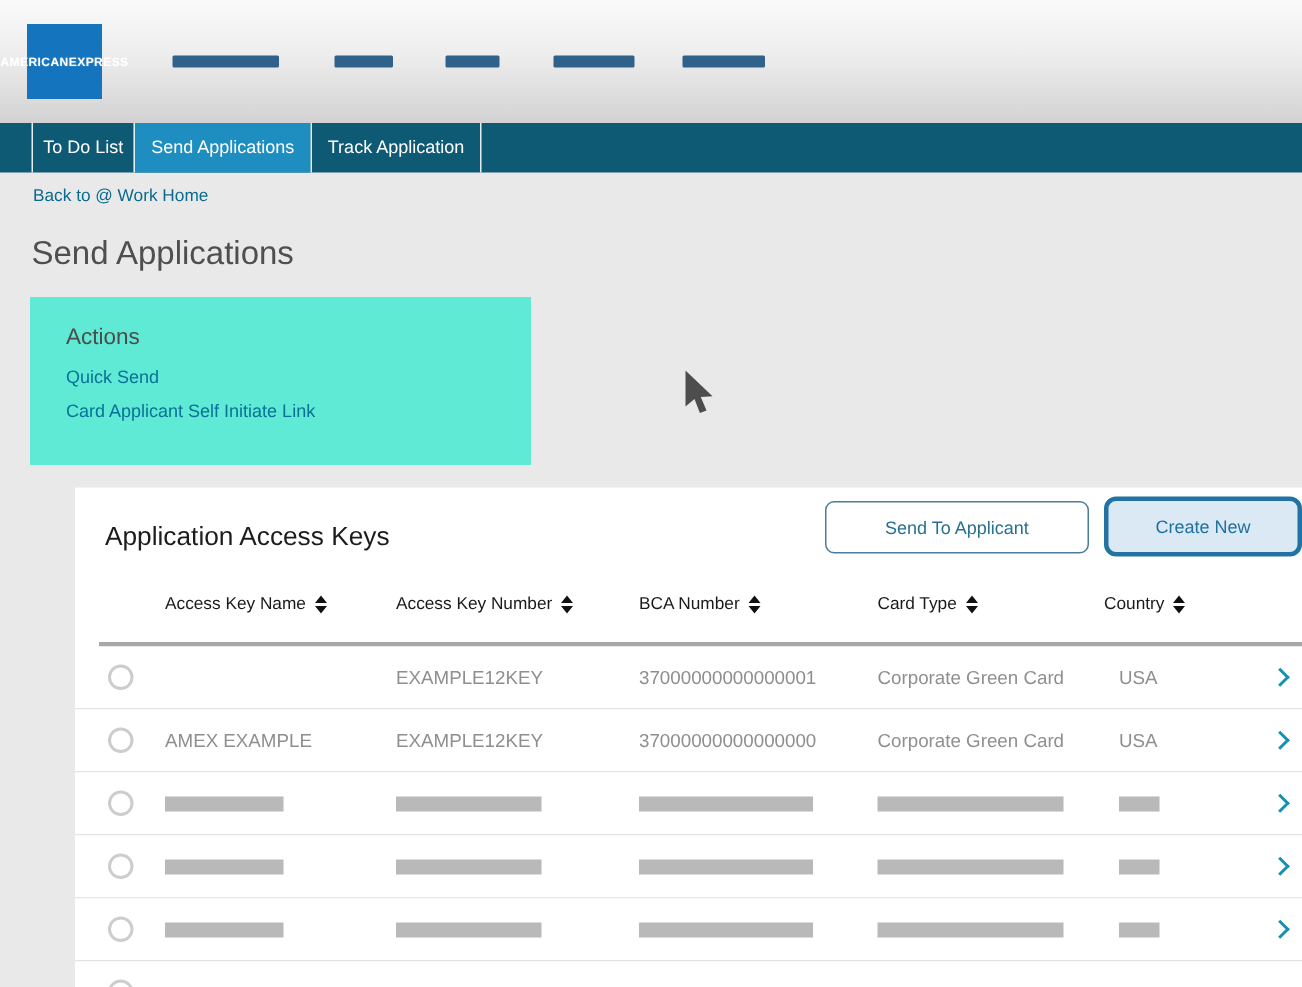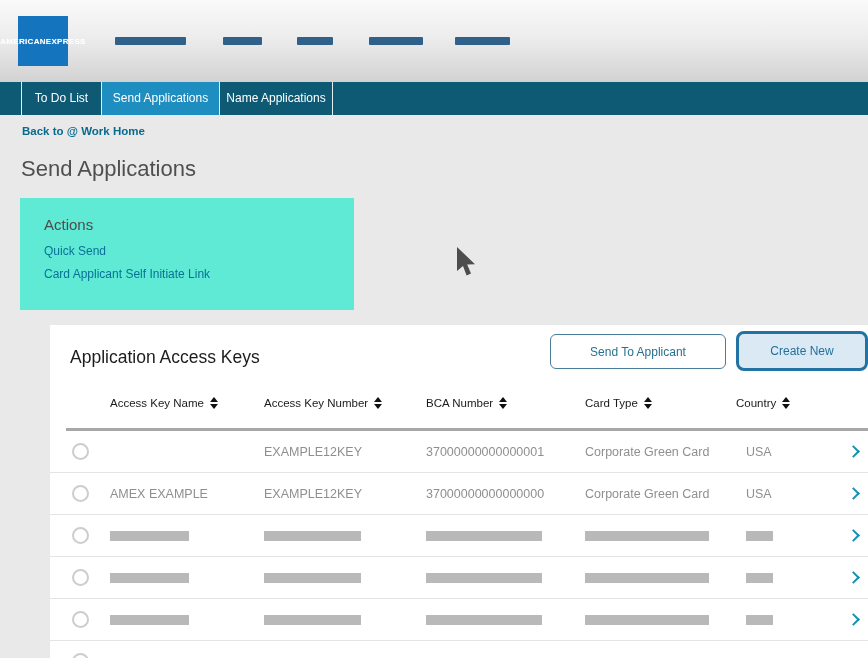--- a/index.html
+++ b/index.html
@@ -24,25 +24,25 @@
   .nav-ph { position:absolute; top:37px; height:8px; background:#30618a; border-radius:1px; cursor:pointer; }
   .nb1{left:115px;width:71px}.nb2{left:223px;width:39px}.nb3{left:297px;width:36px}
   .nb4{left:369px;width:54px}.nb5{left:455px;width:55px}
   
   .tab-bar { position:absolute; left:0; top:82px; width:868px; height:33px; background:#0e5a74; display:flex; }
   .tab-lead { width:21px; height:33px; }
   .tab {
     height:33px; line-height:32px; text-align:center; color:#ffffff; font-size:12px;
     border-left:1px solid #e6edf1; cursor:pointer; white-space:nowrap;
   }
-  .tab-todo { width:80px; }
+  .tab-todo { width:68px; }
   .tab-send { width:118px; background:#1e8dbf; }
   .tab-track { width:114px; border-right:1px solid #e6edf1; }
   
-  .breadcrumb { position:absolute; left:22px; top:125px; font-size:11.5px; font-weight:bold; color:#0a6a8e; cursor:pointer; }
+  .breadcrumb { position:absolute; left:22px; top:125px; font-size:11.5px; font-weight:normal; color:#0a6a8e; cursor:pointer; }
   .page-title { position:absolute; left:21px; top:156px; font-size:22px; color:#4f4f4f; }
   
   .actions-card { position:absolute; left:20px; top:198px; width:334px; height:112px; background:#5eead4; }
   .actions-title { position:absolute; left:24px; top:18px; font-size:15px; color:#4c4c4c; }
   .action-link { position:absolute; left:24px; font-size:12px; color:#0a7196; cursor:pointer; }
   .lnk-quick { top:46px; }
   .lnk-self { top:69px; }
   
   .table-card { position:absolute; left:20px; top:325px; width:822px; height:333px; background:#ffffff;margin-left:30px; }
   .table-title { position:absolute; left:20px; top:22px; font-size:17.5px; color:#1c1c1c; }
@@ -98,21 +98,21 @@
     <div class="nav-ph nb2"></div>
     <div class="nav-ph nb3"></div>
     <div class="nav-ph nb4"></div>
     <div class="nav-ph nb5"></div>
   </div>
 
   <div class="tab-bar">
     <div class="tab-lead"></div>
     <div class="tab tab-todo">To Do List</div>
     <div class="tab tab-send">Send Applications</div>
-    <div class="tab tab-track">Name Applications</div>
+    <div class="tab tab-track">Track Application</div>
   </div>
 
   <div class="breadcrumb">Back to @ Work Home</div>
   <div class="page-title">Send Applications</div>
 
   <div class="actions-card">
     <div class="actions-title">Actions</div>
     <div class="action-link lnk-quick">Quick Send</div>
     <div class="action-link lnk-self">Card Applicant Self Initiate Link</div>
   </div>

